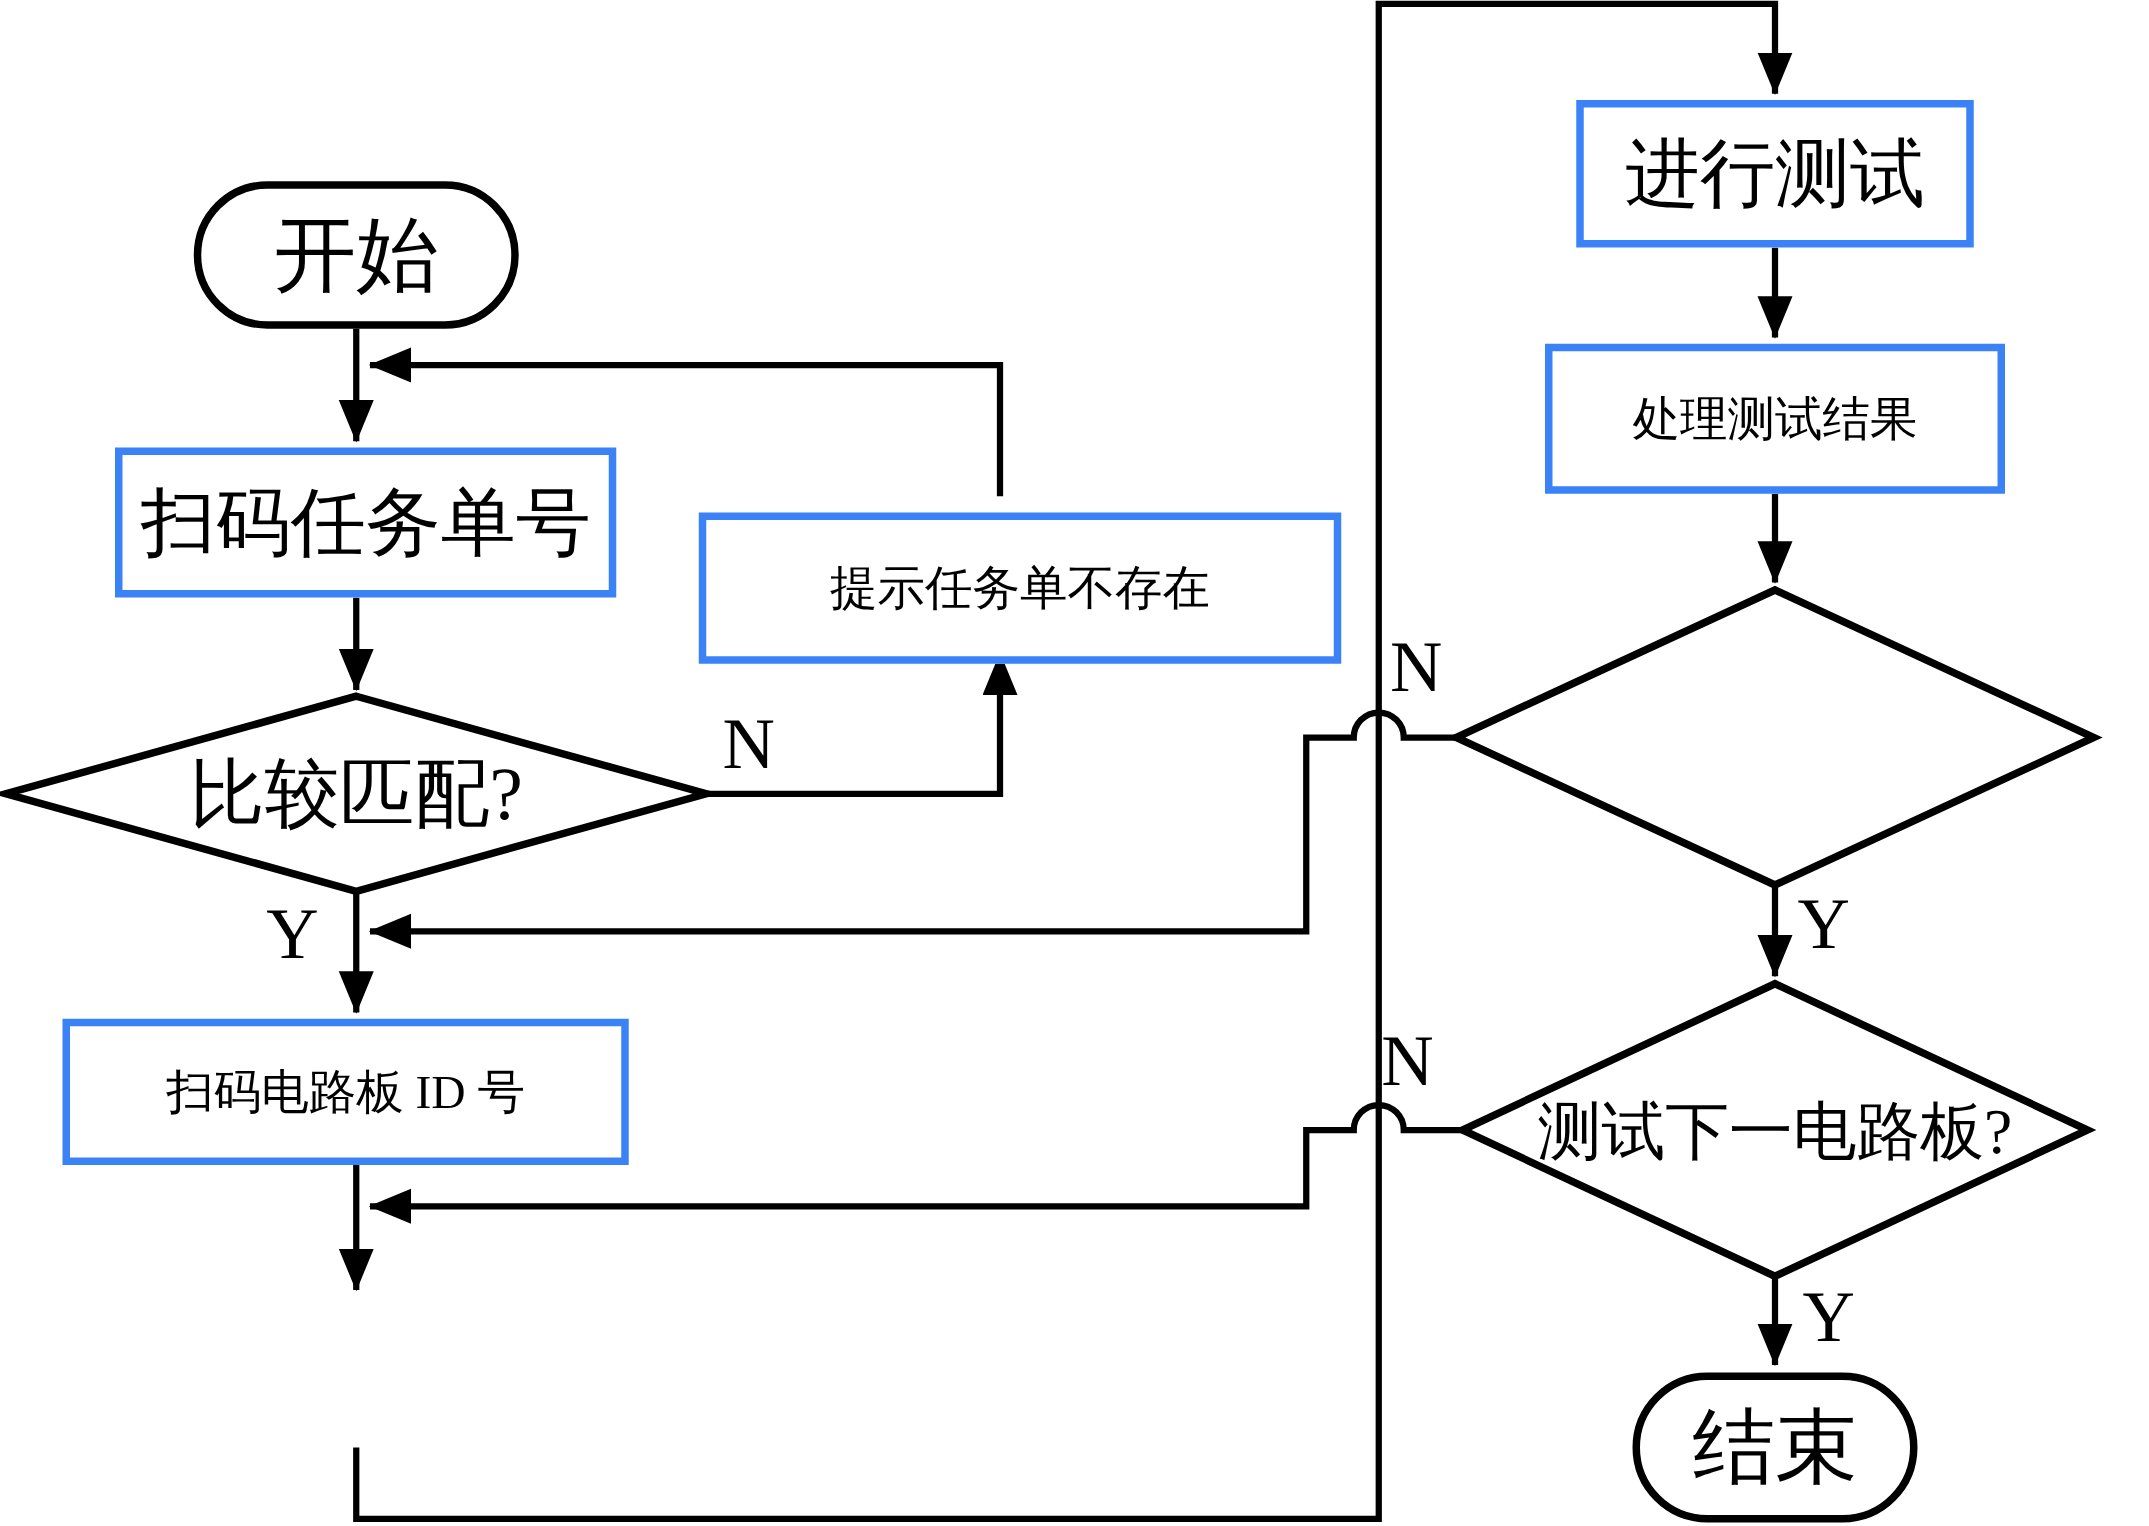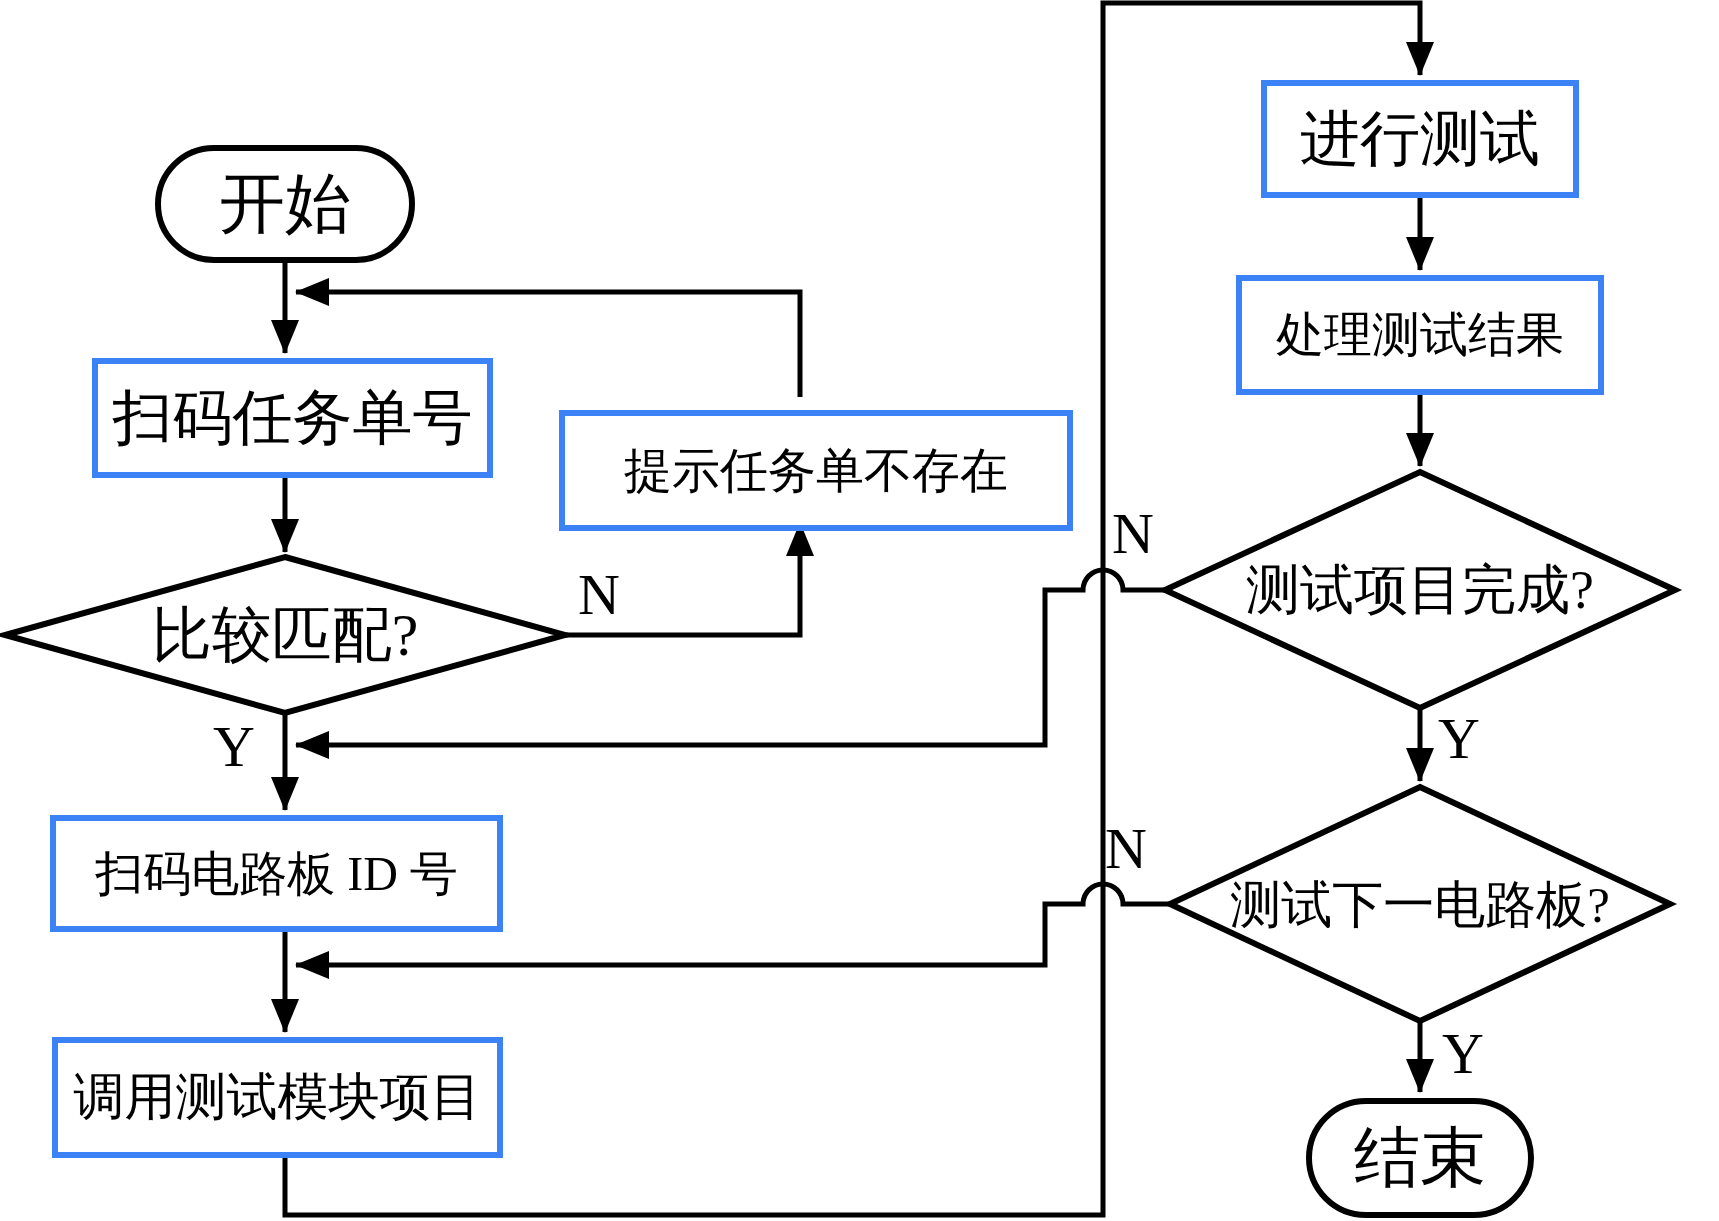--- a/index.html
+++ b/index.html
@@ -49,21 +49,21 @@
     white-space: nowrap;
   }
   .edge-label {
     position: absolute;
     font-size: 58px;
     line-height: 1;
     background: transparent;
   }
   .fs66 { font-size: 66px; }
   .fs60 { font-size: 60px; }
-  .fs58 { font-size: 48px; }
+  .fs58 { font-size: 38px; }
   .fs54 { font-size: 54px; }
   .fs52 { font-size: 51px; }
 </style>
 </head>
 <body>
 
 <div id="canvas">
 
   <svg id="wires" viewBox="0 0 1719 1221" xmlns="http://www.w3.org/2000/svg">
     <defs>
@@ -104,35 +104,29 @@
   </div>
 
   <div class="node process fs58" style="left:559px; top:397px; width:514px; height:121px;margin-top:13px;">
     <span>提示任务单不存在</span>
   </div>
 
   <div class="node process fs58" style="left:50px; top:815px; width:453px; height:117px;">
     <span>扫码电路板 ID 号</span>
   </div>
 
-  <div class="node process fs52" style="left:52px; top:1037px; width:451px; height:121px;">
-    <span>调用测试模块项目</span>
-  </div>
 
   <div class="node process fs60" style="left:1261px; top:80px; width:318px; height:118px;">
     <span>进行测试</span>
   </div>
 
   <div class="node process fs58" style="left:1236px; top:275px; width:368px; height:120px;">
     <span>处理测试结果</span>
   </div>
 
-  <div class="decision-label fs54" style="left:1185px; top:550px; width:470px; height:80px;">
-    <span>测试项目完成?</span>
-  </div>
 
   <div class="decision-label fs52" style="left:1185px; top:865px; width:470px; height:80px;">
     <span>测试下一电路板?</span>
   </div>
 
   <div class="node terminator fs66" style="left:1306px; top:1098px; width:228px; height:120px; border-radius:60px;">
     <span>结束</span>
   </div>
 
   <span class="edge-label" style="left:578px; top:566px;">N</span>

